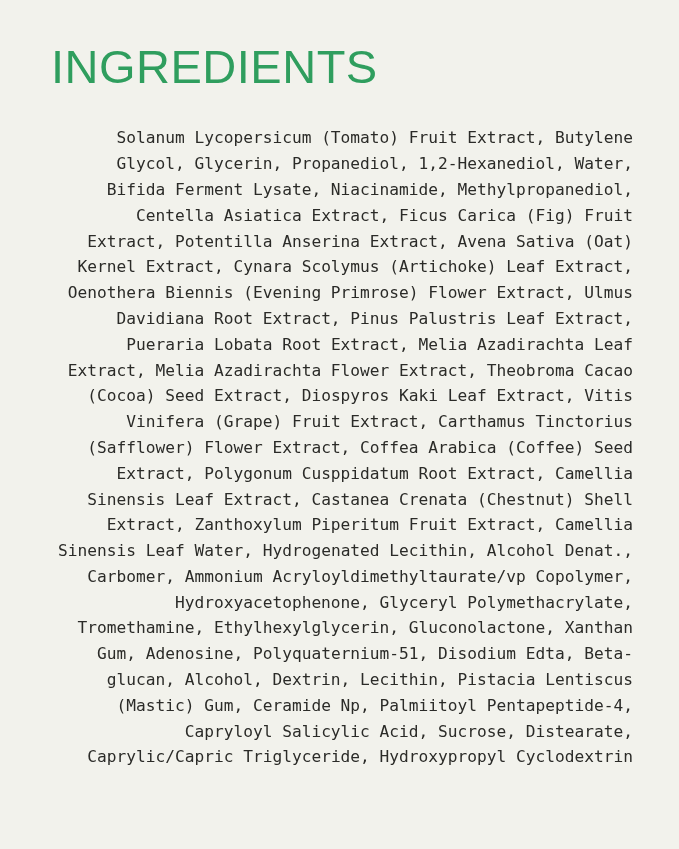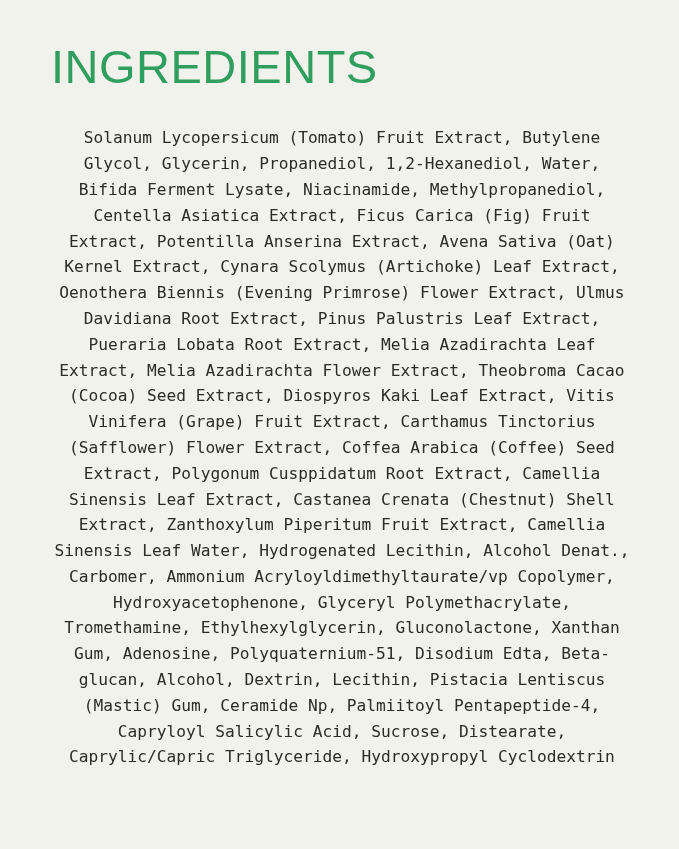--- a/index.html
+++ b/index.html
@@ -31,21 +31,21 @@
     margin: 0 0 34px 0;
     padding-top: 6px;
   }
   .ingredients-body {
     font-family: "DejaVu Sans Mono", monospace;
     font-size: 16.2px;
     line-height: 25.8px;
     color: #2b2b28;
     letter-spacing: 0px;
     word-spacing: 0px;
-    text-align: center;
+    text-align: right;
     white-space: normal;
     max-width: 584px;
   }
 </style>
 </head>
 <body>
 
 <div class="page">
   <h1 class="title">INGREDIENTS</h1>
   <div class="ingredients-body">Solanum Lycopersicum (Tomato) Fruit Extract, Butylene Glycol, Glycerin, Propanediol, 1,2-Hexanediol, Water, Bifida Ferment Lysate, Niacinamide, Methylpropanediol, Centella Asiatica Extract, Ficus Carica (Fig) Fruit Extract, Potentilla Anserina Extract, Avena Sativa (Oat) Kernel Extract, Cynara Scolymus (Artichoke) Leaf Extract, Oenothera Biennis (Evening Primrose) Flower Extract, Ulmus Davidiana Root Extract, Pinus Palustris Leaf Extract, Pueraria Lobata Root Extract, Melia Azadirachta Leaf Extract, Melia Azadirachta Flower Extract, Theobroma Cacao (Cocoa) Seed Extract, Diospyros Kaki Leaf Extract, Vitis Vinifera (Grape) Fruit Extract, Carthamus Tinctorius (Safflower) Flower Extract, Coffea Arabica (Coffee) Seed Extract, Polygonum Cusppidatum Root Extract, Camellia Sinensis Leaf Extract, Castanea Crenata (Chestnut) Shell Extract, Zanthoxylum Piperitum Fruit Extract, Camellia Sinensis Leaf Water, Hydrogenated Lecithin, Alcohol Denat., Carbomer, Ammonium Acryloyldimethyltaurate/vp Copolymer, Hydroxyacetophenone, Glyceryl Polymethacrylate, Tromethamine, Ethylhexylglycerin, Gluconolactone, Xanthan Gum, Adenosine, Polyquaternium-51, Disodium Edta, Beta-glucan, Alcohol, Dextrin, Lecithin, Pistacia Lentiscus (Mastic) Gum, Ceramide Np, Palmiitoyl Pentapeptide-4, Capryloyl Salicylic Acid, Sucrose, Distearate, Caprylic/Capric Triglyceride, Hydroxypropyl Cyclodextrin</div>

